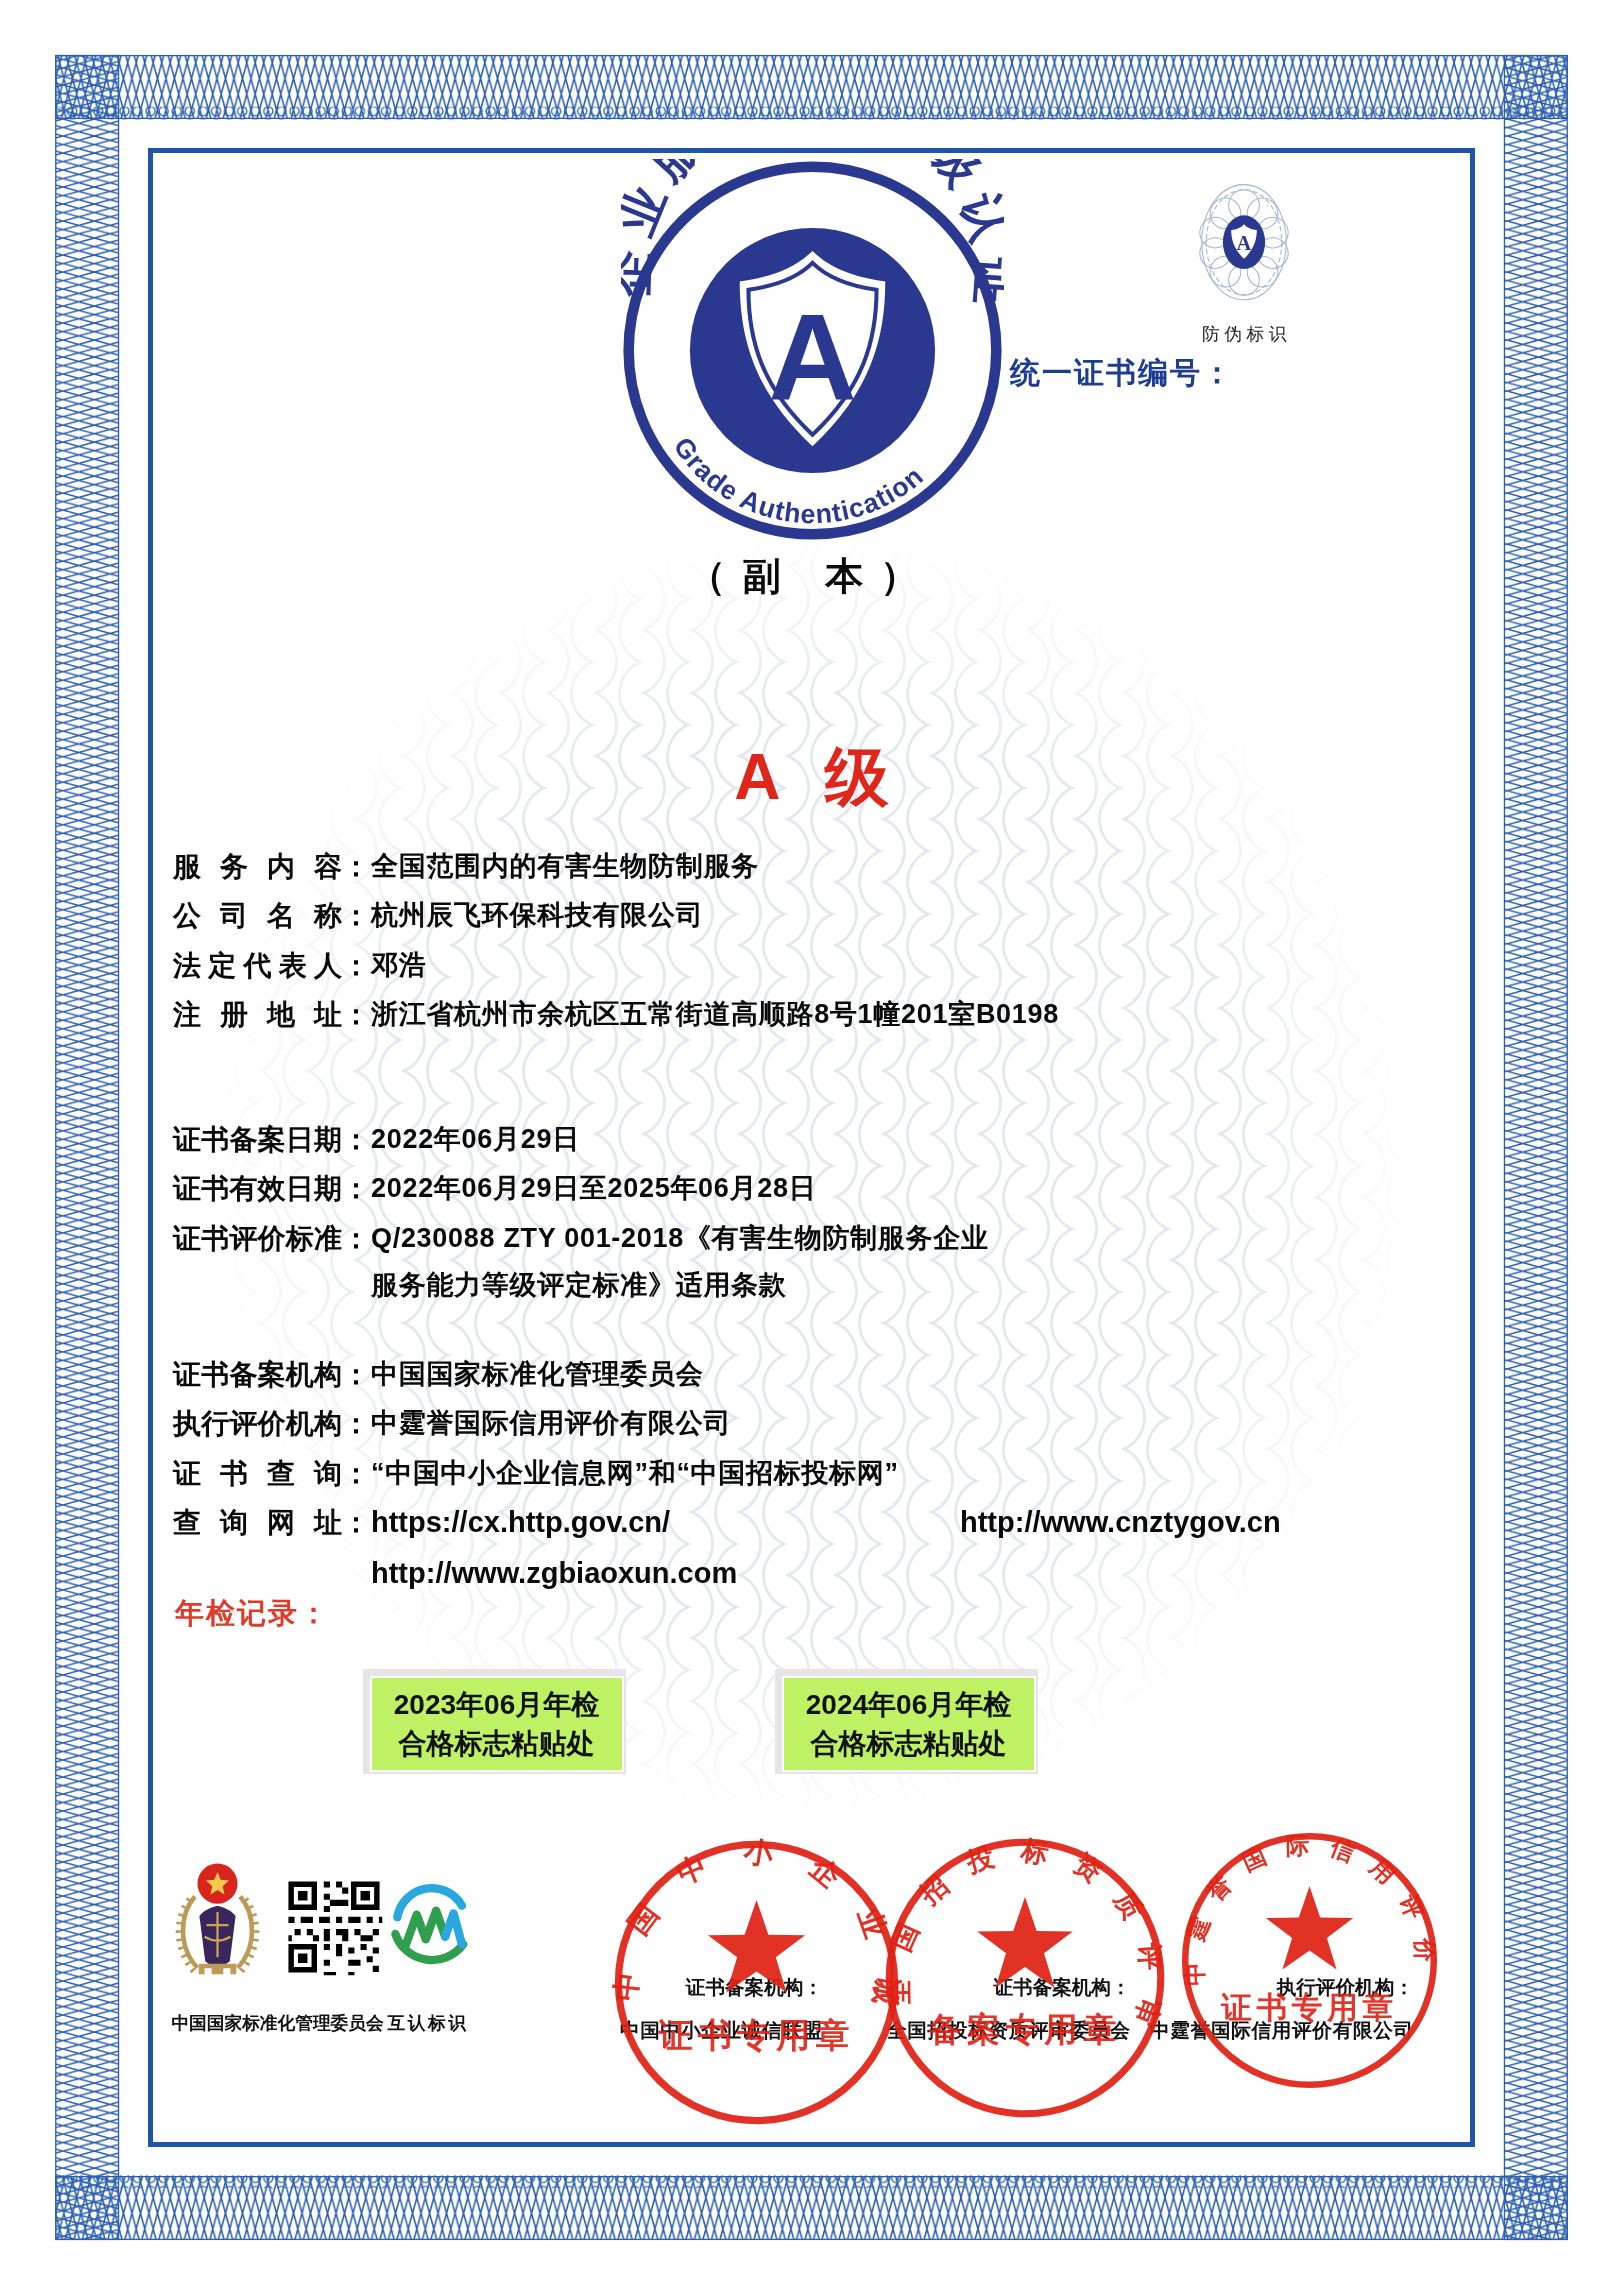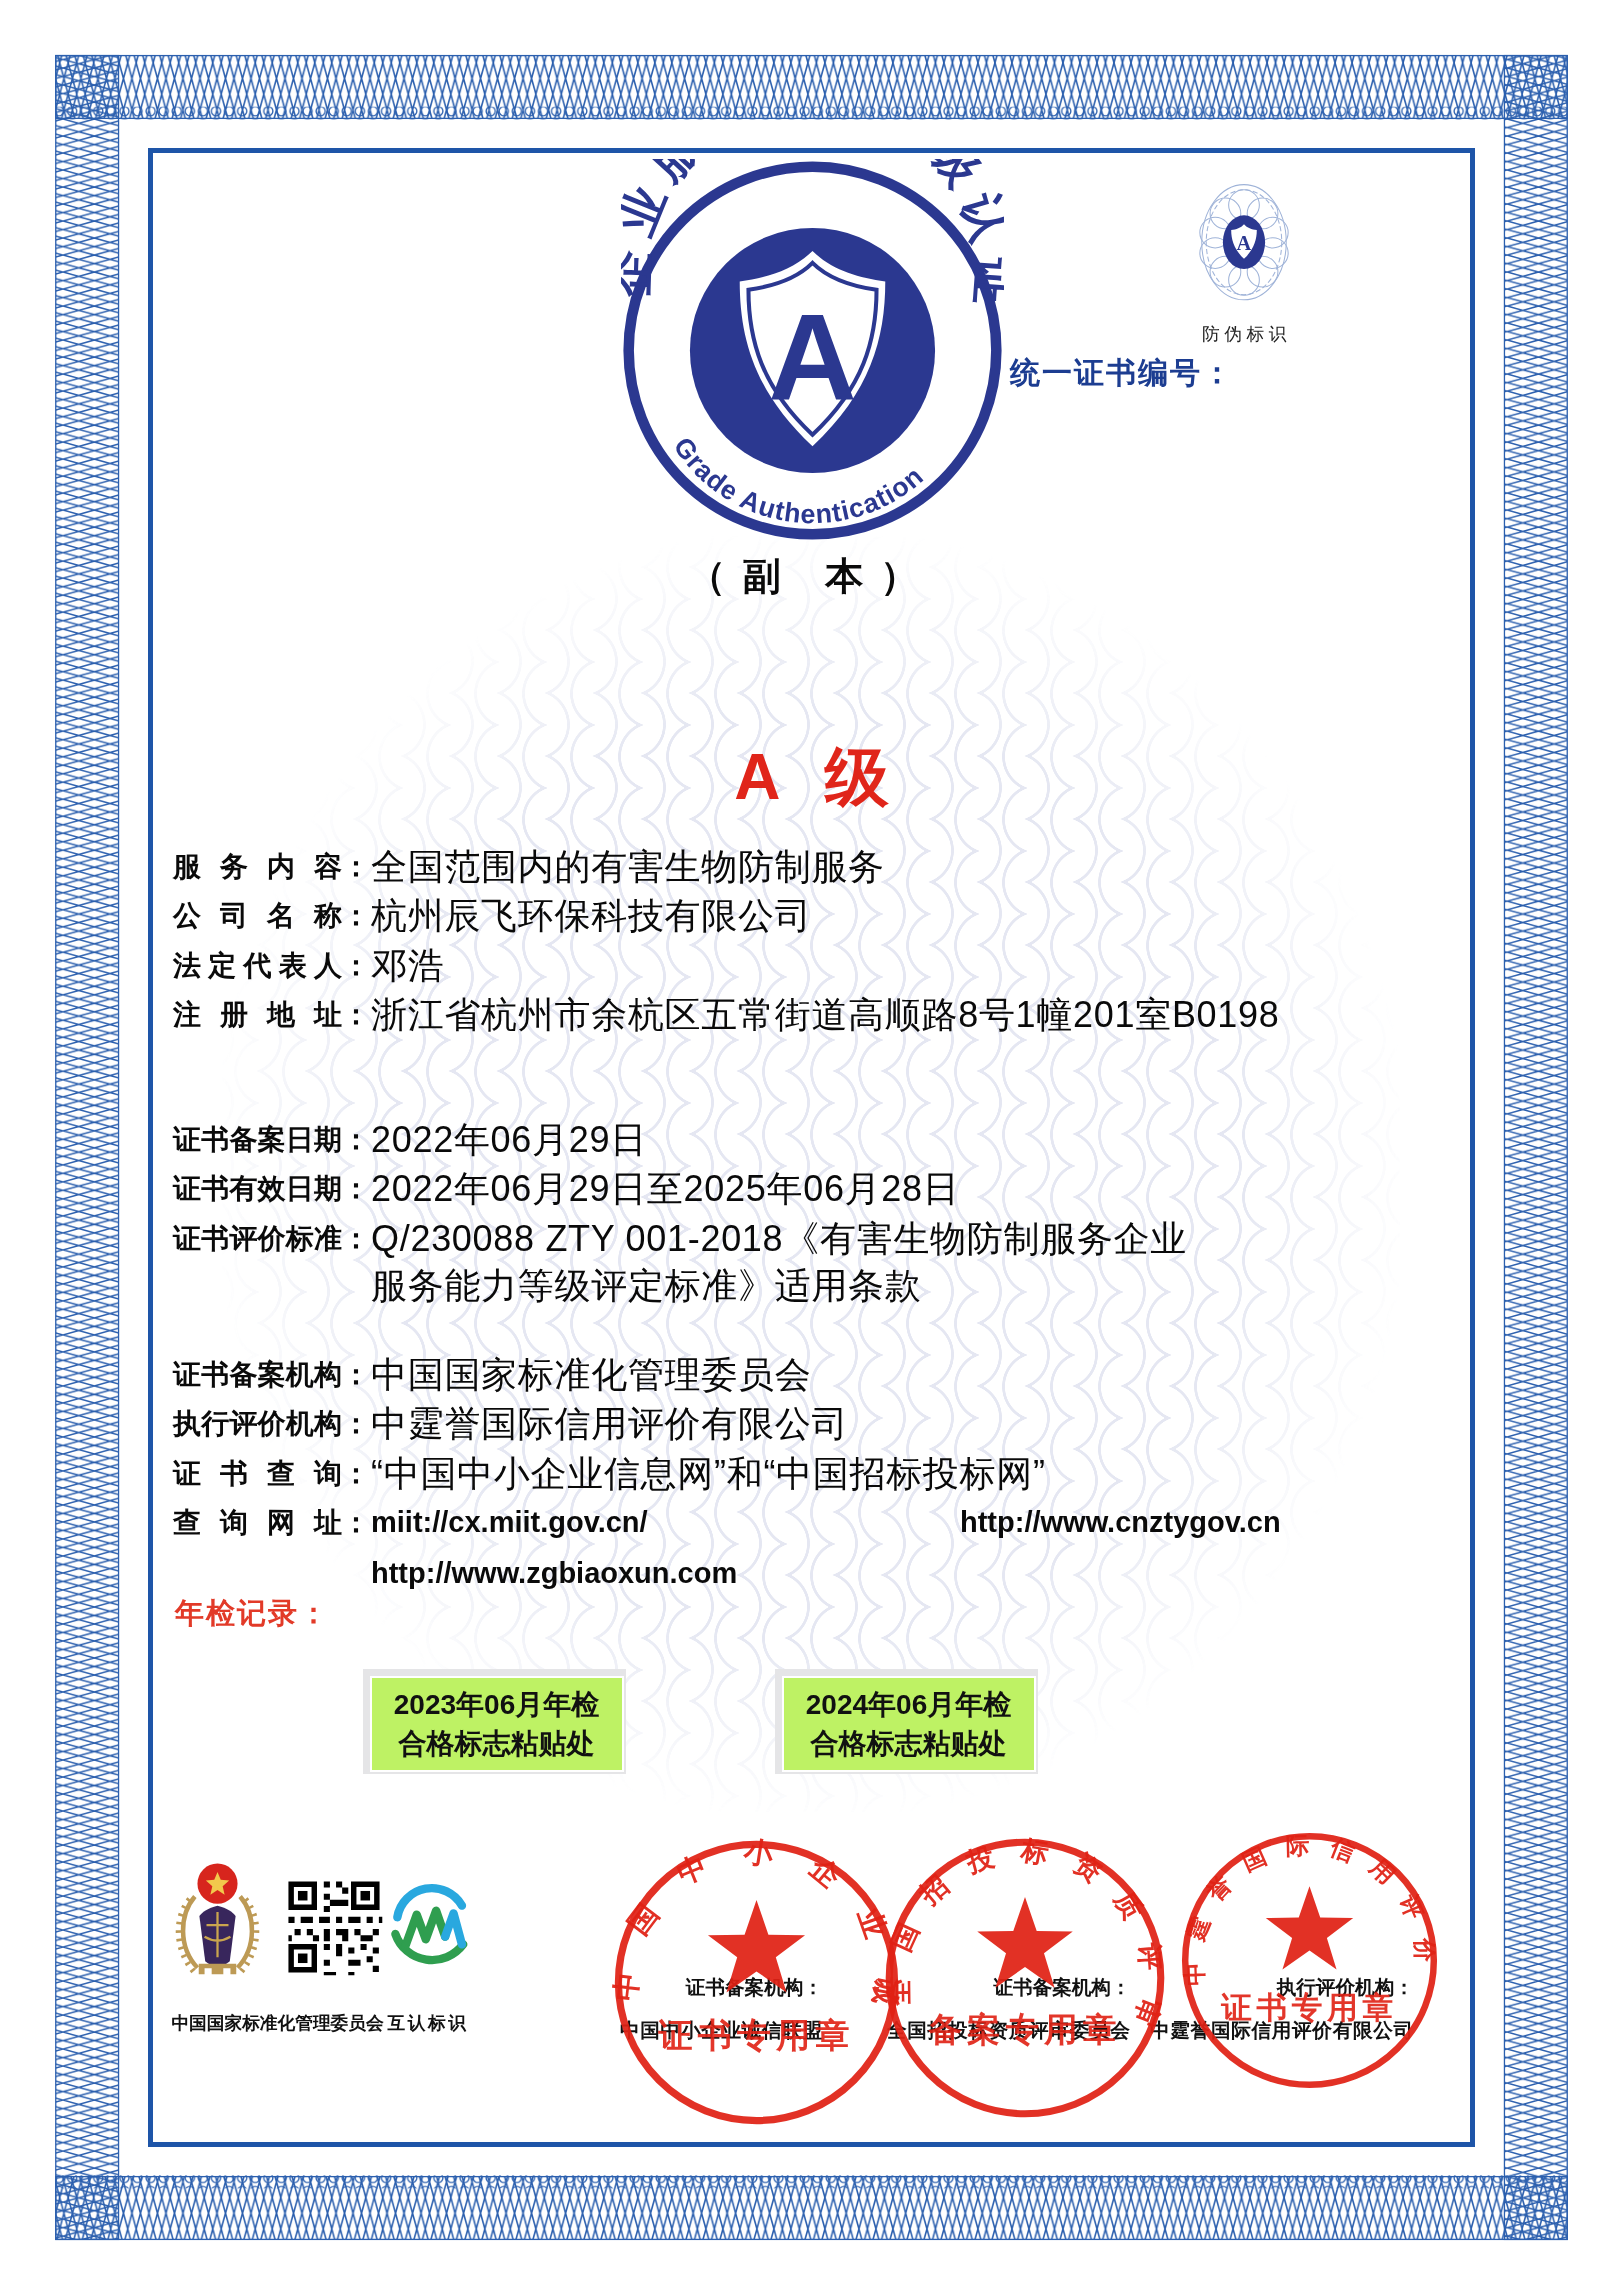--- a/index.html
+++ b/index.html
@@ -40,21 +40,21 @@
          font-size:64px;font-weight:700;letter-spacing:14.4px;text-indent:14.4px;color:#e0251a;z-index:2;}
   
   .sect{position:absolute;left:173px;right:118px;z-index:2;}
   .sect-fields{top:850px;}
   .sect-certinfo{top:1123px;}
   .sect-agency{top:1358px;}
   .row{display:flex;align-items:flex-start;margin-bottom:16.4px;}
   .flabel{width:169px;font-size:28px;font-weight:700;text-align:justify;text-align-last:justify;
           line-height:33px;flex:none;}
   .fcolon{width:29px;font-size:28px;font-weight:700;line-height:33px;flex:none;}
-  .fvalue{font-size:36px;font-weight:400;line-height:33px;letter-spacing:0.7px;}
+  .fvalue{font-size:27px;font-weight:700;line-height:33px;letter-spacing:0.7px;}
   .fvalue .wrap2{margin-top:14.4px;}
   .urlgrid{display:grid;grid-template-columns:589px auto;row-gap:17.7px;
            font-size:29px;font-weight:700;line-height:33px;}
   
   .annual-label{position:absolute;left:175px;top:1594px;font-size:29px;font-weight:700;
                 color:#e23a28;letter-spacing:2px;z-index:2;}
   .ybox{position:absolute;top:1669px;width:263px;height:105px;background:#e5e5e7;
         padding:6.5px;box-sizing:border-box;z-index:2;}
   .ybox-in{border:2.6px solid #ffffff;background:#bef264;width:100%;height:100%;
            display:flex;flex-direction:column;justify-content:center;align-items:center;}
@@ -214,21 +214,21 @@
     </div>
     <div class="row">
       <span class="flabel">证书查询</span>
       <span class="fcolon">：</span>
       <span class="fvalue">“中国中小企业信息网”和“中国招标投标网”</span>
     </div>
     <div class="row">
       <span class="flabel">查询网址</span>
       <span class="fcolon">：</span>
       <span class="urlgrid">
-        <span>miit://cx.miit.gov.cn/</span>
+        <span>https://cx.http.gov.cn/</span>
         <span>http://www.cnztygov.cn</span>
         <span>http://www.zgbiaoxun.com</span>
       </span>
     </div>
   </section>
 
   <div class="annual-label">年检记录：</div>
   <div class="ybox" style="left:363px;">
     <div class="ybox-in">
       <div>2023年06月年检</div>

